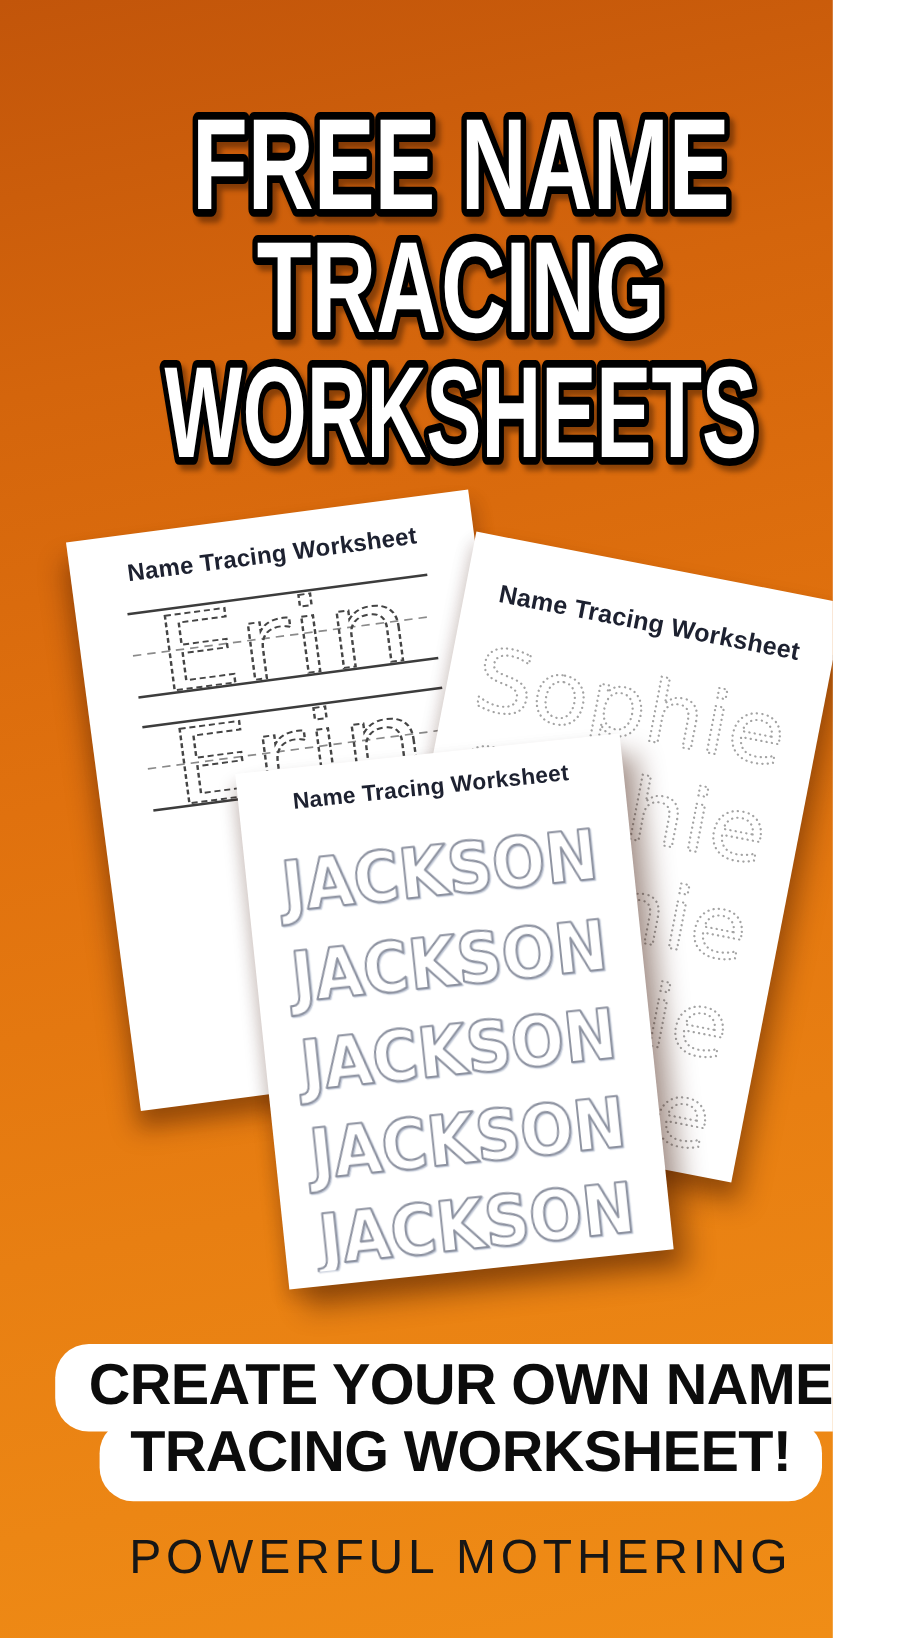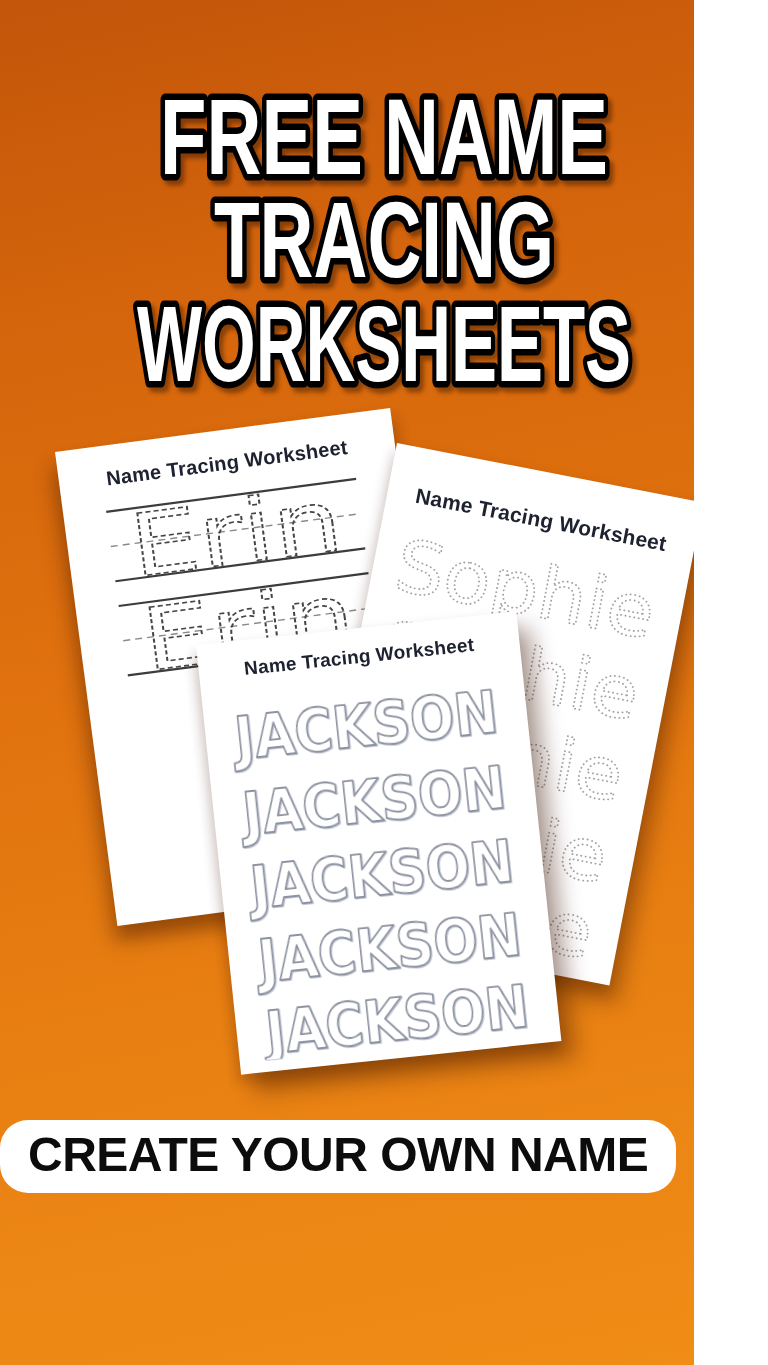--- a/index.html
+++ b/index.html
@@ -54,21 +54,21 @@
     box-shadow:12px 18px 22px rgba(60,20,0,.42), -4px 8px 12px rgba(60,20,0,.18);}
   #paper-jackson .ws-title{padding-top:18px;font-size:19px;}
   #paper-jackson svg{margin-top:14px;filter:drop-shadow(1.5px 1.5px 0 #c3cad8);}
   .bubble-name{
     font-family:"DejaVu Sans",sans-serif;font-weight:bold;font-size:58px;
     fill:#ffffff;stroke:#8d92a0;stroke-width:1.8;stroke-linejoin:round;
   }
 
   
   .banner{position:absolute;top:1120px;left:0;width:768px;
-    display:flex;flex-direction:row;align-items:center;z-index:5;}
+    display:flex;flex-direction:column;align-items:center;z-index:5;}
   .banner-pill{
     background:#ffffff;border-radius:28px;
     font-weight:bold;font-size:48px;line-height:1.1;color:#0c0c0c;
     letter-spacing:-0.5px;white-space:nowrap;
     padding:9px 28px 11px;
   }
   .banner-pill-2{margin-top:-10px;padding:2px 26px 13px;}
 
   
   .brand{position:absolute;top:1276px;left:0;width:768px;z-index:5;
@@ -121,16 +121,18 @@
       <text class="bubble-name" x="14" y="64" textLength="264" lengthAdjust="spacingAndGlyphs">JACKSON</text>
       <text class="bubble-name" x="14" y="140" textLength="264" lengthAdjust="spacingAndGlyphs">JACKSON</text>
       <text class="bubble-name" x="14" y="214" textLength="264" lengthAdjust="spacingAndGlyphs">JACKSON</text>
       <text class="bubble-name" x="14" y="288" textLength="264" lengthAdjust="spacingAndGlyphs">JACKSON</text>
       <text class="bubble-name" x="14" y="360" textLength="264" lengthAdjust="spacingAndGlyphs">JACKSON</text>
     </svg>
   </div>
 
   <div class="banner">
     <div class="banner-pill banner-pill-1">CREATE YOUR OWN NAME</div>
+    <div class="banner-pill banner-pill-2">TRACING WORKSHEET!</div>
   </div>
 
+  <div class="brand">POWERFUL MOTHERING</div>
 
 </div>
 
 </body></html>

